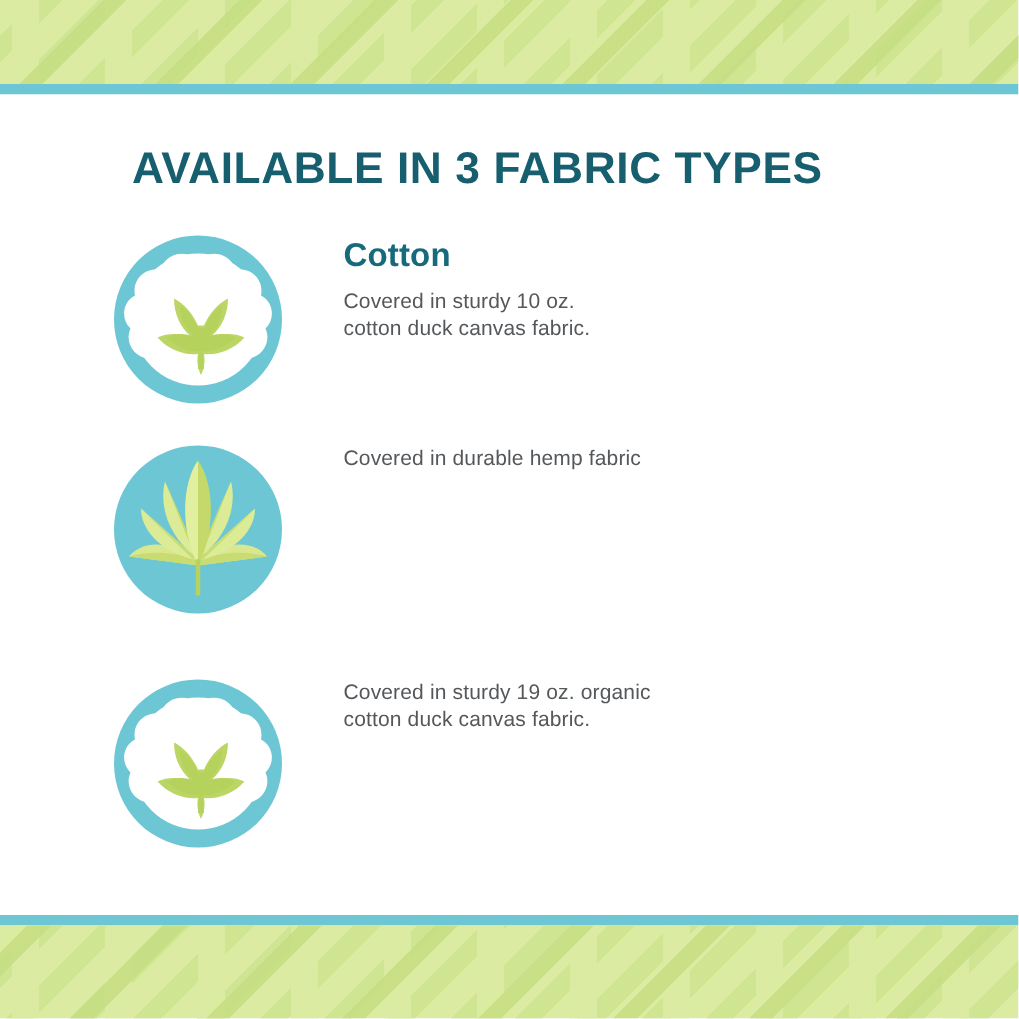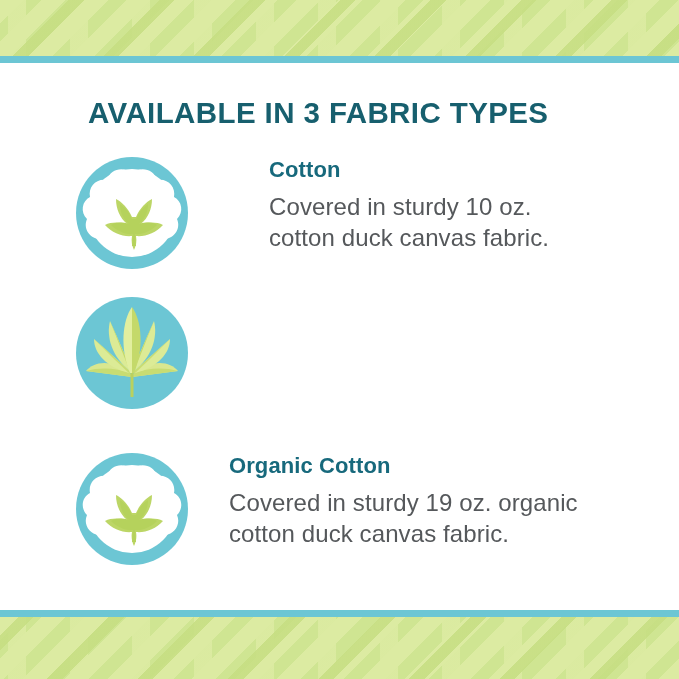--- a/index.html
+++ b/index.html
@@ -82,21 +82,21 @@
   }
 
   .rows { position:absolute; left:0; top:90px; width:679px; }
 
   .row {
     position:relative;
     display:flex;
     align-items:flex-start;
     padding-left:72px;
   }
-  .row-cotton  { height:140px;gap:40px; }
+  .row-cotton  { height:140px; }
   .row-hemp    { height:156px; }
   .row-organic { height:140px; }
 
   .icon-wrap {
     flex:0 0 auto;
     width:120px; height:120px;
     margin-right:37px;
     position:relative;
   }
   .icon-svg { display:block; width:120px; height:120px; }
@@ -104,21 +104,21 @@
   .text-col { flex:1 1 auto; padding-top:4px; }
 
   .item-title {
     font-size:22px;
     font-weight:bold;
     color:#17697c;
     letter-spacing:.1px;
     margin-bottom:9px;
   }
   .item-desc {
-    font-size:24px;
+    font-size:14px;
     font-weight:300;
     line-height:1.28;
     color:#55585b;
     letter-spacing:.1px;
     max-width:390px;
   }
   .item-desc .ln { display:block; white-space:nowrap; }
 </style>
 </head>
 <body>
@@ -182,36 +182,36 @@
 
               <path d="M60 80 L60 14 C50 28 48 56 58 80 Z" fill="#e2ef9f"></path>
               <path d="M60 80 L60 14 C70 28 72 56 62 80 Z" fill="#c4d96a"></path>
 
               <path d="M58.5 80 L58.5 104 L61.5 104 L61.5 80 Z" fill="#b9d15f"></path>
             </g>
           </svg>
         </div>
         <div class="text-col">
           <div class="item-desc">
+            <span class="ln">Covered in durable hemp fabric</span>
           </div>
         </div>
       </div>
 
       <div class="row row-organic">
         <div class="icon-wrap">
           <svg class="icon-svg" viewBox="0 0 120 120" xmlns="http://www.w3.org/2000/svg">
             <circle cx="60" cy="60" r="56" fill="#6cc6d4"></circle>
             <circle cx="60" cy="60" r="44" fill="#ffffff"></circle>
             <path d="M60 20 c-9 -7 -22 -4 -25 7 c-11 -2 -19 7 -17 17 c-8 4 -10 15 -3 22 c-4 9 2 19 12 20 l66 0 c10 -1 16 -11 12 -20 c7 -7 5 -18 -3 -22 c2 -10 -6 -19 -17 -17 c-3 -11 -16 -14 -25 -7 z" fill="#ffffff"></path>
             <path d="M60 64 c-4 -9 -10 -15 -16 -18 c0 10 4 19 11 25 c-8 -2 -16 -2 -22 1 c7 8 18 12 27 11 c-1 5 0 10 2 14 c2 -4 3 -9 2 -14 c9 1 20 -3 27 -11 c-6 -3 -14 -3 -22 -1 c7 -6 11 -15 11 -25 c-6 3 -12 9 -16 18 z" fill="#bcd666"></path>
             <path d="M60 66 c-3 -7 -7 -12 -12 -15 c0 8 3 15 9 20 c-7 -2 -13 -2 -18 1 c6 6 15 10 22 9 l-1 12 l4 0 l-1 -12 c7 1 16 -3 22 -9 c-5 -3 -11 -3 -18 -1 c6 -5 9 -12 9 -20 c-5 3 -9 8 -12 15 z" fill="#b5d25c"></path>
           </svg>
         </div>
         <div class="text-col">
-          <div class="item-title">Organic Cotton</div>
           <div class="item-desc">
             <span class="ln">Covered in sturdy 19 oz. organic</span>
             <span class="ln">cotton duck canvas fabric.</span>
           </div>
         </div>
       </div>
 
     </div>
   </div>
 

